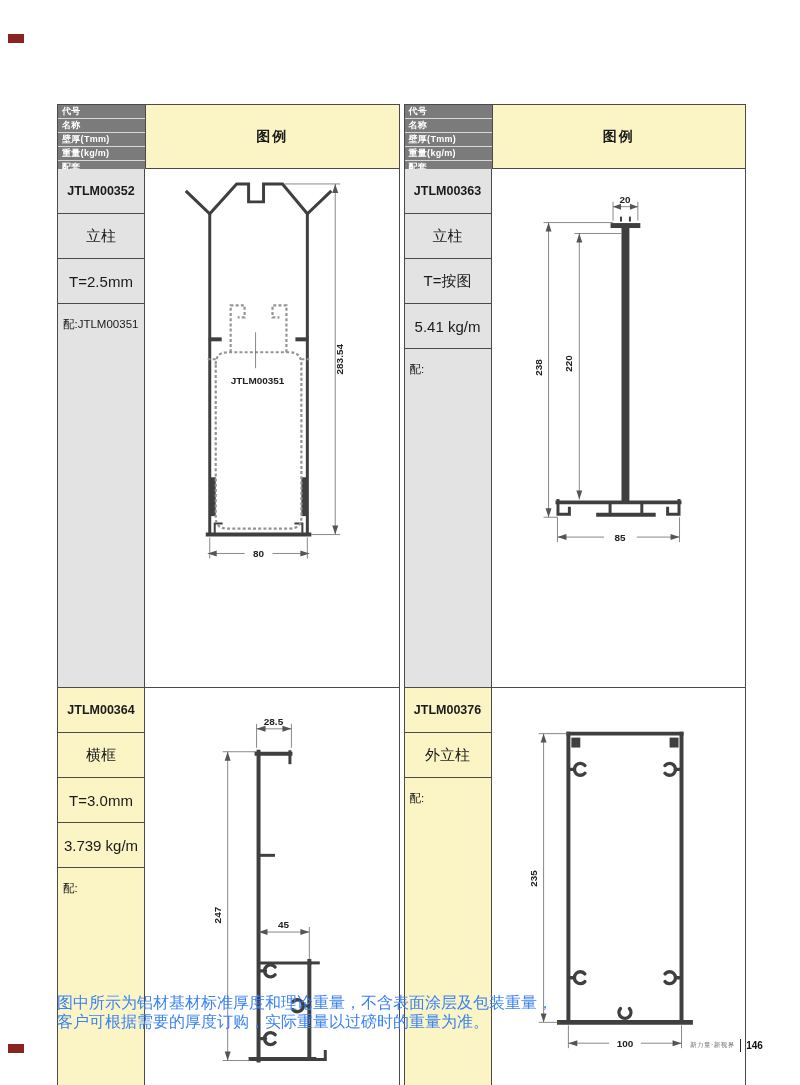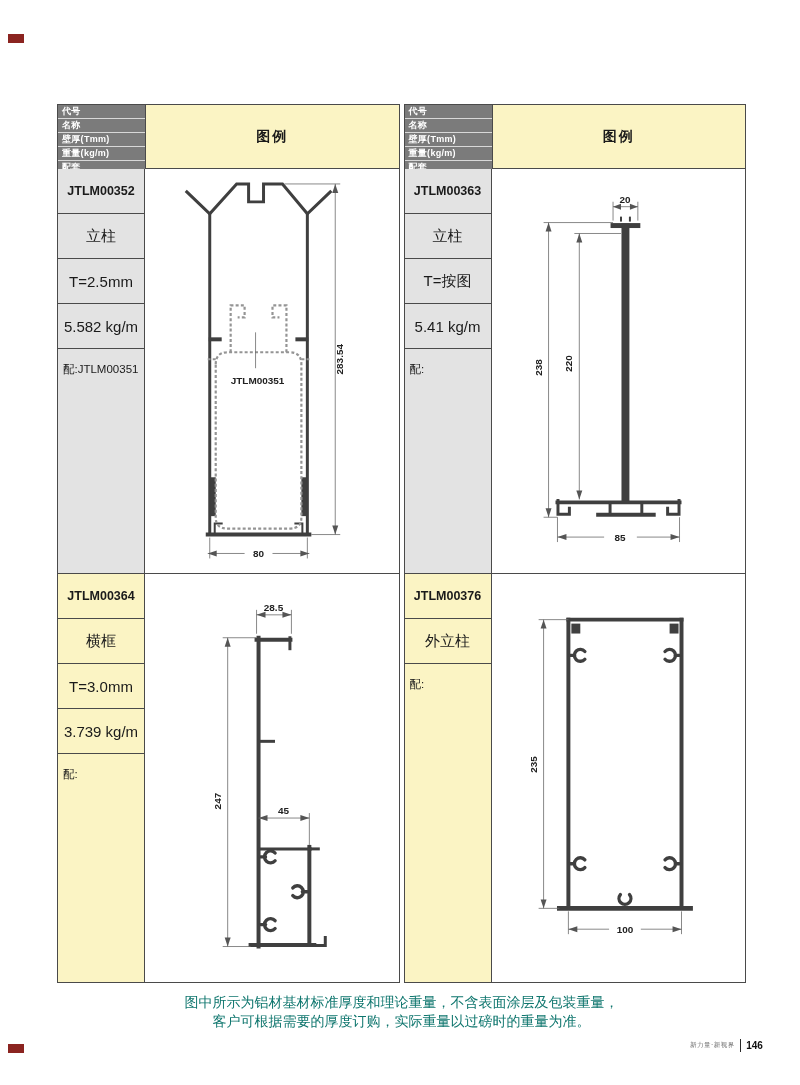--- a/index.html
+++ b/index.html
@@ -15,21 +15,21 @@
 
   .panel-header { display:flex; height:64px; border-bottom:1px solid #4a4a4a; background:#fff; }
   .hdr-labels { width:87px; display:flex; flex-direction:column; }
   .hdr-cell { flex:1; background:#7b7b7b; color:#fff; font-size:9px; font-weight:bold;
     display:flex; align-items:center; padding-left:4px; border-bottom:1px solid #d8d8d8; letter-spacing:0.3px; }
   .hdr-cell:last-child { border-bottom:none; }
   .hdr-legend { flex:1; background:#fbf4c4; border-left:1px solid #4a4a4a;
     display:flex; align-items:center; justify-content:center; font-size:14px; font-weight:bold; letter-spacing:2px; }
 
   .prow { display:flex; }
-  .prow.first { height:405px; border-bottom:1px solid #4a4a4a; }
+  .prow.first { height:519px; border-bottom:1px solid #4a4a4a; }
   .prow.second { height:408px; }
   .row-labels { width:87px; display:flex; flex-direction:column; border-right:1px solid #4a4a4a; }
   .row-labels.gray .lbl-cell { background:#e3e3e3; }
   .row-labels.cream .lbl-cell { background:#fbf4c4; }
   .lbl-cell { height:45px; border-bottom:1px solid #4a4a4a; display:flex; align-items:center;
     justify-content:center; font-size:15px; }
   .lbl-cell.code { font-weight:bold; font-size:12.5px; }
   .lbl-cell.fill { flex:1; border-bottom:none; align-items:flex-start; justify-content:flex-start;
     padding:13px 6px 0 5px; font-size:11.5px; }
   .row-drawing { flex:1; position:relative; background:#fff; overflow:hidden;font-weight:bold; }
@@ -39,22 +39,22 @@
   .p  { fill:none; stroke:#3f3f3f; stroke-width:3; stroke-linecap:square; }
   .p2 { fill:none; stroke:#3f3f3f; stroke-width:2; }
   .p4 { fill:none; stroke:#3f3f3f; stroke-width:4; stroke-linecap:square; }
   .p5 { fill:none; stroke:#3f3f3f; stroke-width:5; stroke-linecap:square; }
   .p8 { fill:none; stroke:#3f3f3f; stroke-width:8; stroke-linecap:square; }
   .boss { fill:none; stroke:#3f3f3f; stroke-width:3.4; stroke-linecap:round; }
   .dash { fill:none; stroke:#949494; stroke-width:2.2; stroke-dasharray:3 2.2; }
   .dim { stroke:#6a6a6a; stroke-width:0.8; fill:none; }
   .arr { fill:#555; stroke:none; }
 
-  .footer-note { position:absolute; left:57px; width:689px; top:993px; text-align:center;
-    font-size:14px; line-height:19px; color:#0f766e; }
+  .footer-note { position:absolute; left:57px; width:689px; top:993px; text-align:left;
+    font-size:16px; line-height:19px; color:#3b82f6; }
   .page-footer { position:absolute; left:690px; top:1039px; display:flex; align-items:center; gap:5px; }
   .brand-text { font-size:6.5px; color:#6e6e6e; letter-spacing:0.5px; }
   .footer-divider { width:1.5px; height:13px; background:#2a2a2a; }
   .page-number { font-size:10px; font-weight:bold; color:#111; }
 </style>
 </head>
 <body>
 
 <div class="corner-mark top"></div>
 <div class="corner-mark bottom"></div>
@@ -71,21 +71,20 @@
         <div class="hdr-cell">配套</div>
       </div>
       <div class="hdr-legend">图例</div>
     </div>
 
     <div class="prow first">
       <div class="row-labels gray">
         <div class="lbl-cell code">JTLM00352</div>
         <div class="lbl-cell">立柱</div>
         <div class="lbl-cell">T=2.5mm</div>
-        <div class="lbl-cell">5.582 kg/m</div>
         <div class="lbl-cell fill">配:JTLM00351</div>
       </div>
       <div class="row-drawing">
         <svg width="252" height="405" viewBox="0 0 253 405" preserveAspectRatio="xMinYMin meet">
           <g class="p">
             <path d="M42,23 L65,45 L92,15 H104 V33 H119 V15 H138 L163,45 L186,23"></path>
             <path d="M65,45 V367"></path>
             <path d="M163,45 V367"></path>
             <path class="p4" d="M63,367 H165"></path>
             <path class="p2" d="M70,366 V356 H77"></path>

